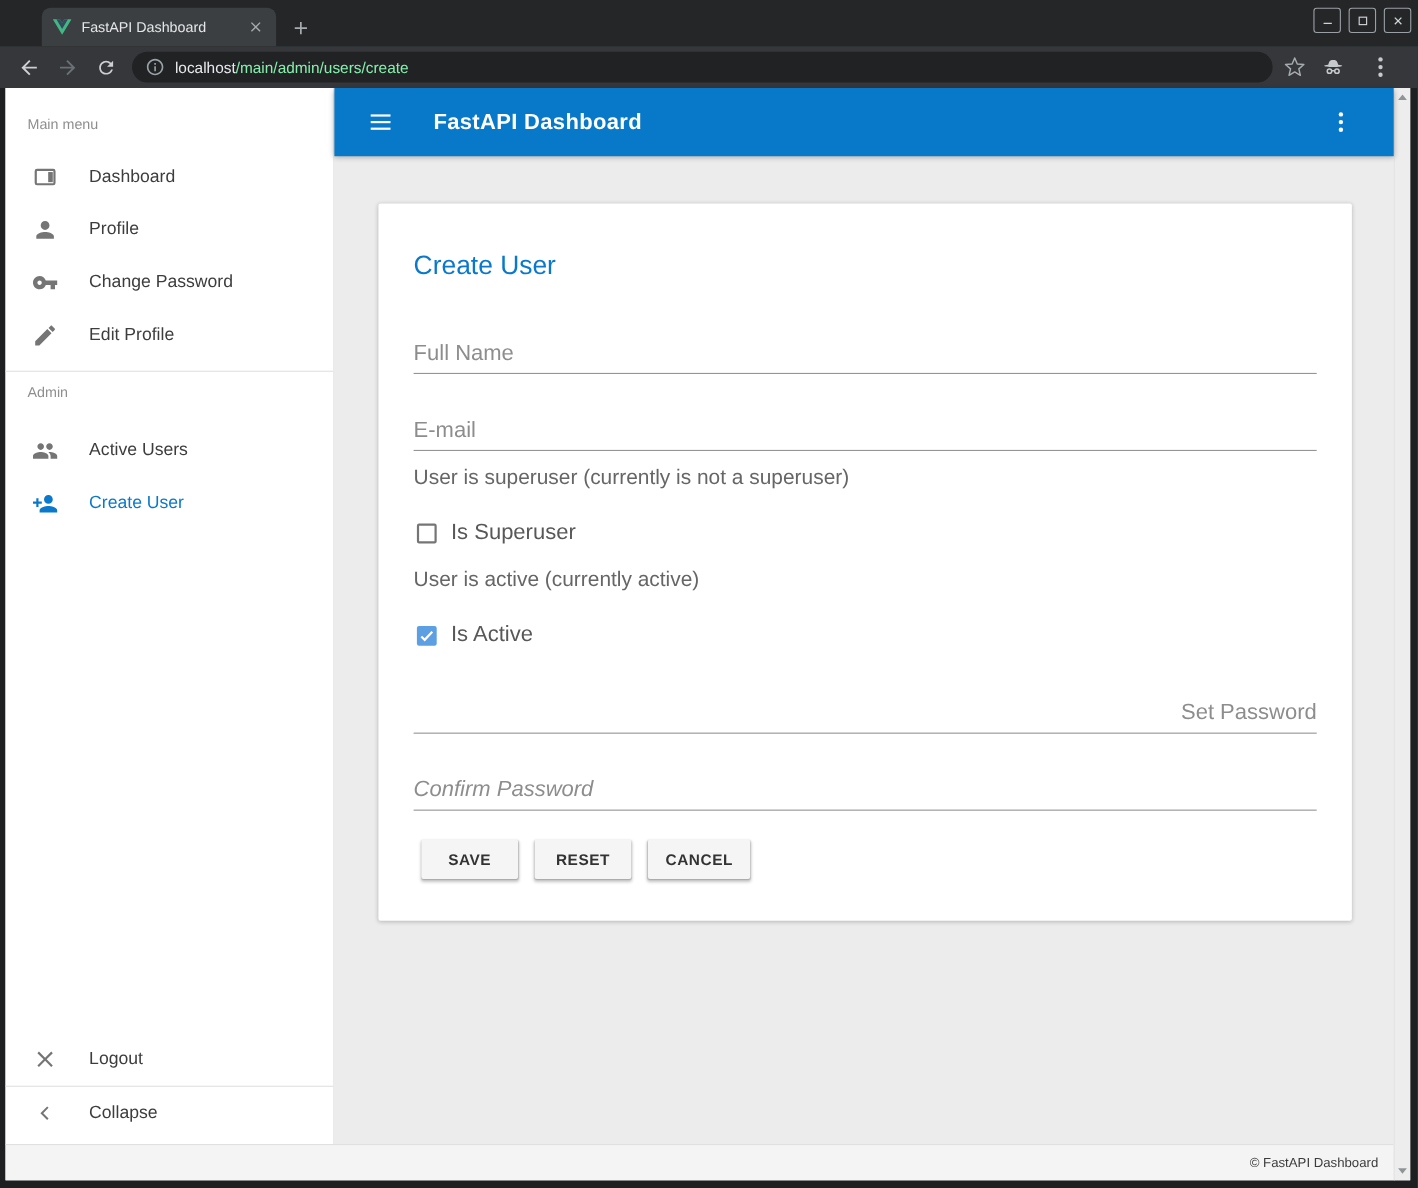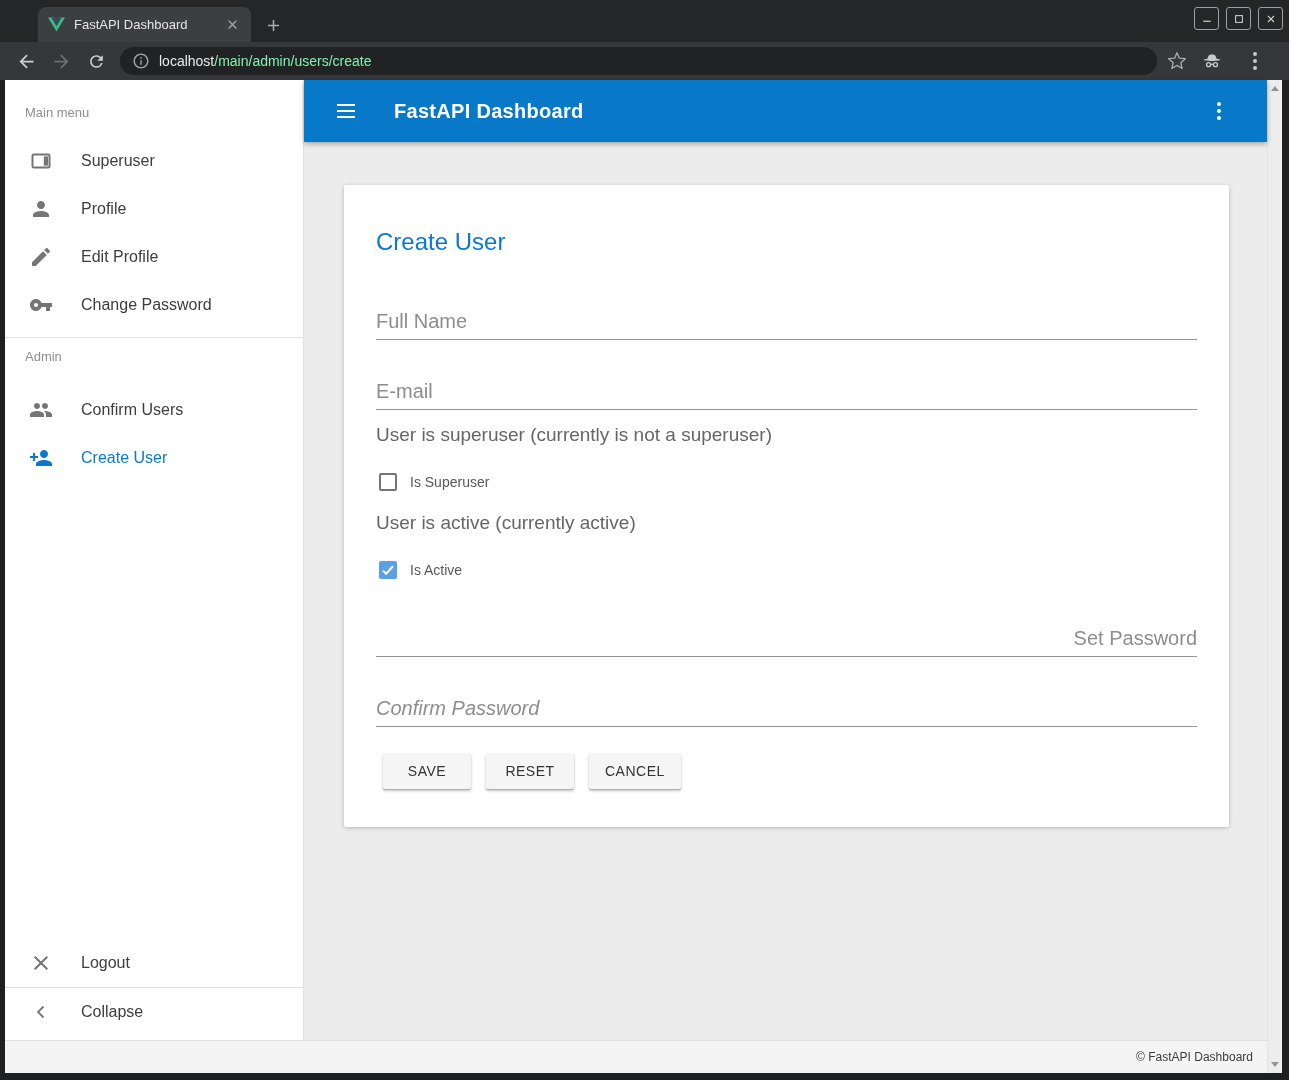--- a/index.html
+++ b/index.html
@@ -86,25 +86,25 @@
 
   .hint { font-size:19px; color:#666; line-height:18px; }
   .hint-superuser { margin-top:16px; }
   .hint-active { margin-top:23px; }
 
   .checkbox-row { display:flex; align-items:center; margin-top:29px; padding-left:3px; cursor:pointer; }
   .cb { width:18px; height:18px; border-radius:2px; flex:none; position:relative; }
   .cb.unchecked { border:2px solid #757575; background:#fff; }
   .cb.checked { background:var(--checkbox); }
   .cb.checked svg { position:absolute; inset:0; }
-  .cb-label { margin-left:13px; font-size:14px; color:#585858; }
+  .cb-label { margin-left:13px; font-size:20px; color:#585858; }
 
   .btn-row { margin-top:26px; display:flex; gap:15px; padding-left:7px; }
   .btn { min-width:88px; height:36px; padding:0 16px; background:#f5f5f5; border:none; border-radius:2px;
-         font-family:"Liberation Sans", sans-serif; font-size:14px; font-weight:400; color:#333;
+         font-family:"Liberation Sans", sans-serif; font-size:14px; font-weight:700; color:#333;
          letter-spacing:.5px; box-shadow:0 2px 3px rgba(0,0,0,.24), 0 1px 1px rgba(0,0,0,.15); cursor:pointer; }
 
   .icon-svg { display:block; }
 </style>
 </head>
 <body>
 
 <div class="titlebar">
   <div class="tab">
     <span class="favicon">
@@ -197,60 +197,60 @@
       <aside class="sidebar">
         <div class="section-label first">Main menu</div>
 
         <div class="nav-item">
           <span class="nav-icon">
             <svg viewBox="0 0 24 24" fill="currentColor">
                 <rect x="3.5" y="5.5" width="17" height="13" rx="1.2" fill="none" stroke="currentColor" stroke-width="2"></rect>
                 <rect x="14.8" y="7.4" width="4.2" height="9.2" fill="currentColor"></rect>
               </svg>
           </span>
-          <span class="nav-label">Superuser</span>
+          <span class="nav-label">Dashboard</span>
         </div>
 
         <div class="nav-item">
           <span class="nav-icon">
             <svg viewBox="0 0 24 24" fill="currentColor">
                 <path d="M12 12c2.21 0 4-1.79 4-4s-1.79-4-4-4-4 1.79-4 4 1.79 4 4 4zm0 2c-2.67 0-8 1.34-8 4v2h16v-2c0-2.66-5.33-4-8-4z"></path>
               </svg>
           </span>
           <span class="nav-label">Profile</span>
         </div>
 
         <div class="nav-item">
           <span class="nav-icon">
             <svg viewBox="0 0 24 24" fill="currentColor">
+                <path d="M12.65 10C11.83 7.67 9.61 6 7 6c-3.31 0-6 2.69-6 6s2.69 6 6 6c2.61 0 4.83-1.67 5.65-4H17v4h4v-4h2v-4H12.65zM7 14c-1.1 0-2-.9-2-2s.9-2 2-2 2 .9 2 2-.9 2-2 2z"></path>
+              </svg>
+          </span>
+          <span class="nav-label">Change Password</span>
+        </div>
+
+        <div class="nav-item">
+          <span class="nav-icon">
+            <svg viewBox="0 0 24 24" fill="currentColor">
                 <path d="M3 17.25V21h3.75L17.81 9.94l-3.75-3.75L3 17.25zM20.71 7.04c.39-.39.39-1.02 0-1.41l-2.34-2.34c-.39-.39-1.02-.39-1.41 0l-1.83 1.83 3.75 3.75 1.83-1.83z"></path>
               </svg>
           </span>
           <span class="nav-label">Edit Profile</span>
-        </div>
-
-        <div class="nav-item">
-          <span class="nav-icon">
-            <svg viewBox="0 0 24 24" fill="currentColor">
-                <path d="M12.65 10C11.83 7.67 9.61 6 7 6c-3.31 0-6 2.69-6 6s2.69 6 6 6c2.61 0 4.83-1.67 5.65-4H17v4h4v-4h2v-4H12.65zM7 14c-1.1 0-2-.9-2-2s.9-2 2-2 2 .9 2 2-.9 2-2 2z"></path>
-              </svg>
-          </span>
-          <span class="nav-label">Change Password</span>
         </div>
 
         <div class="divider"></div>
         <div class="section-label admin">Admin</div>
 
         <div class="nav-item">
           <span class="nav-icon">
             <svg viewBox="0 0 24 24" fill="currentColor">
                 <path d="M16 11c1.66 0 2.99-1.34 2.99-3S17.66 5 16 5c-1.66 0-3 1.34-3 3s1.34 3 3 3zm-8 0c1.66 0 2.99-1.34 2.99-3S9.66 5 8 5C6.34 5 5 6.34 5 8s1.34 3 3 3zm0 2c-2.33 0-7 1.17-7 3.5V19h14v-2.5c0-2.33-4.67-3.5-7-3.5zm8 0c-.29 0-.62.02-.97.05 1.16.84 1.97 1.97 1.97 3.45V19h6v-2.5c0-2.33-4.67-3.5-7-3.5z"></path>
               </svg>
           </span>
-          <span class="nav-label">Confirm Users</span>
+          <span class="nav-label">Active Users</span>
         </div>
 
         <div class="nav-item active">
           <span class="nav-icon">
             <svg viewBox="0 0 24 24" fill="currentColor">
                 <path d="M15 12c2.21 0 4-1.79 4-4s-1.79-4-4-4-4 1.79-4 4 1.79 4 4 4zm-9-2V7H4v3H1v2h3v3h2v-3h3v-2H6zm9 4c-2.67 0-8 1.34-8 4v2h16v-2c0-2.66-5.33-4-8-4z"></path>
               </svg>
           </span>
           <span class="nav-label">Create User</span>
         </div>

